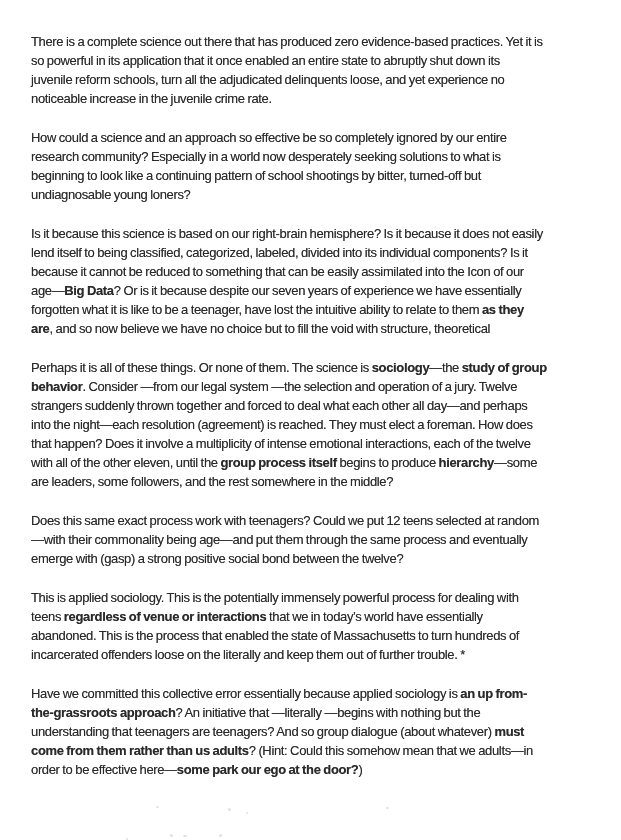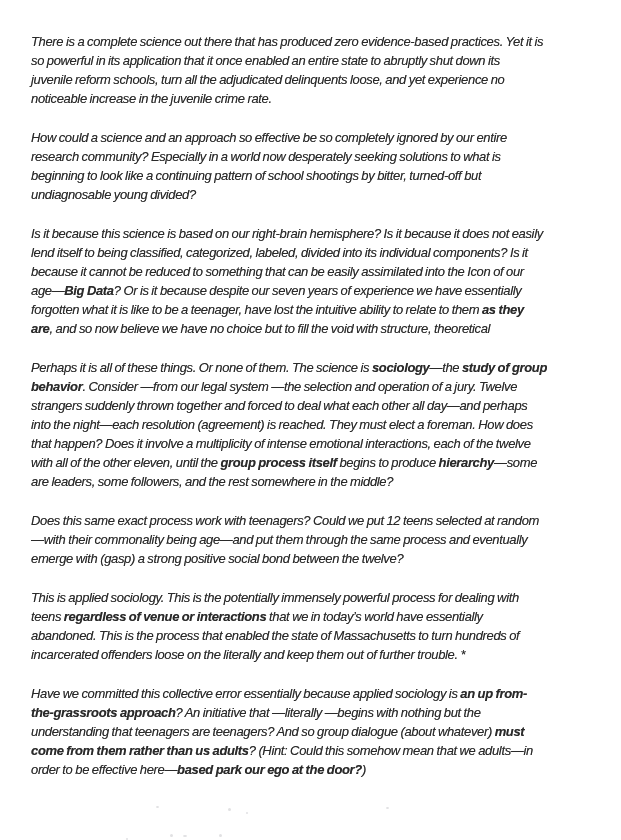--- a/index.html
+++ b/index.html
@@ -14,21 +14,20 @@
     height: 840px;
     background: #ffffff;
     overflow: hidden;
   }
   .doc-body {
     position: absolute;
     top: 32px;
     left: 31px;
     right: 0;
     color: #2a2a2a;
-    font-style: italic;
   }
   .para {
     margin: 0 0 20px 0;
     font-size: 13px;
     line-height: 19px;
     letter-spacing: -0.35px;
     word-spacing: -0.5px;
     color: #2a2a2a;
     text-shadow: 0 0 0.45px rgba(42,42,42,0.55);
   }
@@ -53,21 +52,21 @@
       <p class="para">
         <span class="line">There is a complete science out there that has produced zero evidence-based practices. Yet it is</span>
         <span class="line">so powerful in its application that it once enabled an entire state to abruptly shut down its</span>
         <span class="line">juvenile reform schools, turn all the adjudicated delinquents loose, and yet experience no</span>
         <span class="line">noticeable increase in the juvenile crime rate.</span>
       </p>
       <p class="para">
         <span class="line">How could a science and an approach so effective be so completely ignored by our entire</span>
         <span class="line">research community? Especially in a world now desperately seeking solutions to what is</span>
         <span class="line">beginning to look like a continuing pattern of school shootings by bitter, turned-off but</span>
-        <span class="line">undiagnosable young divided?</span>
+        <span class="line">undiagnosable young loners?</span>
       </p>
       <p class="para">
         <span class="line">Is it because this science is based on our right-brain hemisphere? Is it because it does not easily</span>
         <span class="line">lend itself to being classified, categorized, labeled, divided into its individual components? Is it</span>
         <span class="line">because it cannot be reduced to something that can be easily assimilated into the Icon of our</span>
         <span class="line">age—<strong>Big Data</strong>? Or is it because despite our seven years of experience we have essentially</span>
         <span class="line">forgotten what it is like to be a teenager, have lost the intuitive ability to relate to them <strong>as they</strong></span>
         <span class="line"><strong>are</strong>, and so now believe we have no choice but to fill the void with structure, theoretical</span>
       </p>
       <p class="para">
@@ -88,21 +87,21 @@
         <span class="line">This is applied sociology. This is the potentially immensely powerful process for dealing with</span>
         <span class="line">teens <strong>regardless of venue or interactions</strong> that we in today’s world have essentially</span>
         <span class="line">abandoned. This is the process that enabled the state of Massachusetts to turn hundreds of</span>
         <span class="line">incarcerated offenders loose on the literally and keep them out of further trouble. *</span>
       </p>
       <p class="para">
         <span class="line">Have we committed this collective error essentially because applied sociology is <strong>an up from-</strong></span>
         <span class="line"><strong>the-grassroots approach</strong>? An initiative that —literally —begins with nothing but the</span>
         <span class="line">understanding that teenagers are teenagers? And so group dialogue (about whatever) <strong>must</strong></span>
         <span class="line"><strong>come from them rather than us adults</strong>? (Hint: Could this somehow mean that we adults—in</span>
-        <span class="line">order to be effective here—<strong>based park our ego at the door?</strong>)</span>
+        <span class="line">order to be effective here—<strong>some park our ego at the door?</strong>)</span>
       </p>
     </div>
 
   <div class="speck" style="left:156px; top:806px; width:3px; height:2px;"></div>
   <div class="speck" style="left:228px; top:808px; width:3px; height:3px;"></div>
   <div class="speck" style="left:246px; top:812px; width:2px; height:2px;"></div>
   <div class="speck" style="left:386px; top:807px; width:3px; height:2px;"></div>
   <div class="speck" style="left:170px; top:834px; width:3px; height:3px;"></div>
   <div class="speck" style="left:183px; top:835px; width:4px; height:2px;"></div>
   <div class="speck" style="left:219px; top:834px; width:3px; height:3px;"></div>

